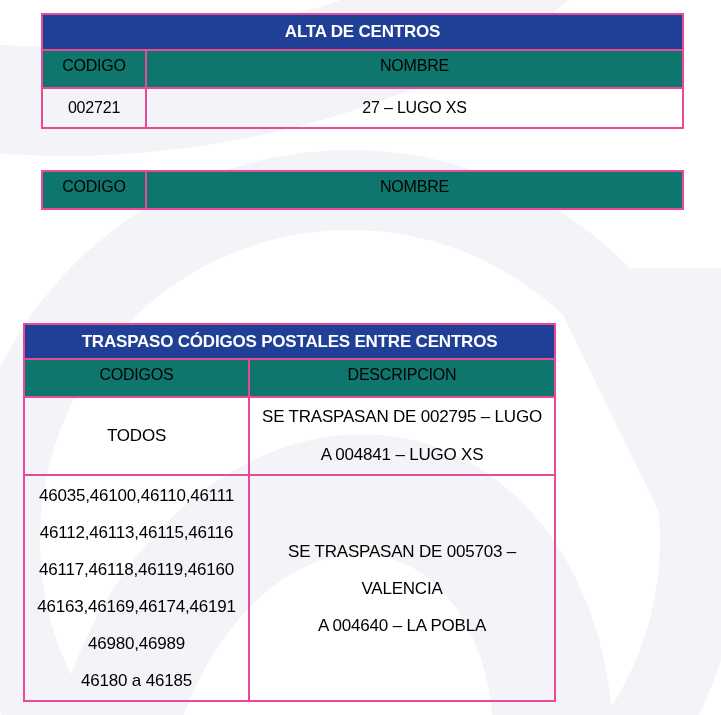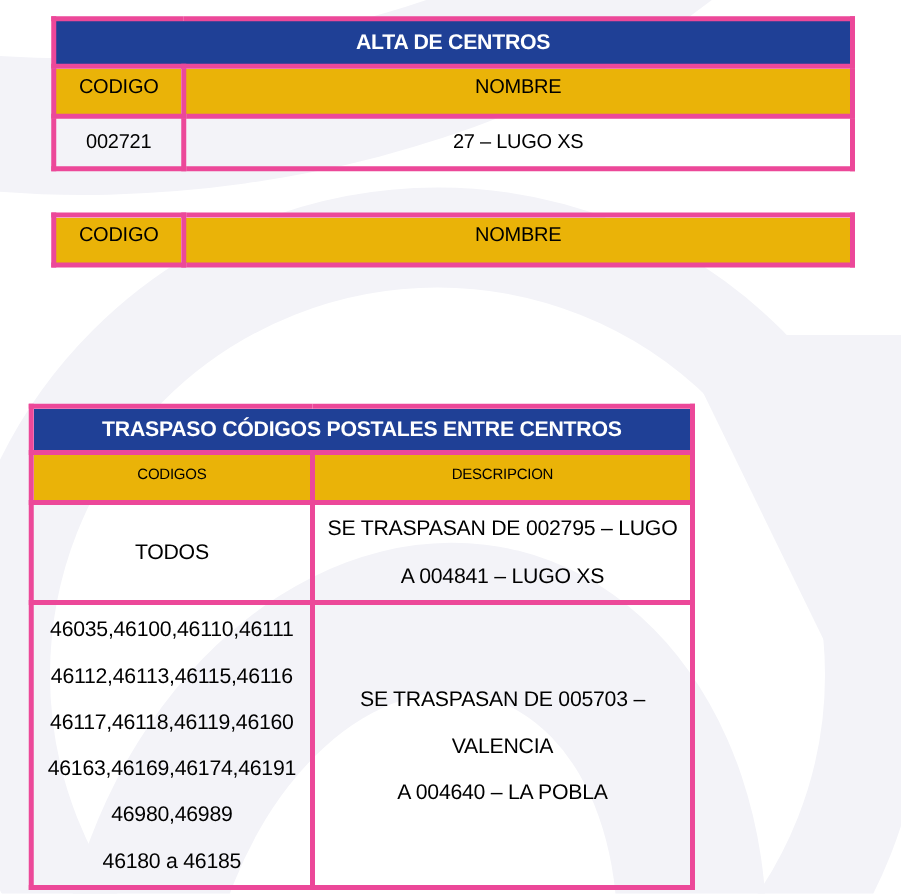--- a/index.html
+++ b/index.html
@@ -43,52 +43,52 @@
   
   table.doc {
     position: absolute;
     z-index: 1;
     border-collapse: collapse;
     table-layout: fixed;
     font-size: 16px;
     letter-spacing: -0.2px;
   }
   table.doc th, table.doc td {
-    border: 4px solid #ec4899;
+    border: 2px solid #ec4899;
     text-align: center;
     vertical-align: middle;
     padding: 0;
     overflow: hidden;
   }
   th.title-bar {
     background: #1f4096;
     color: #ffffff;
     font-weight: bold;
     font-size: 17px;
   }
   tr.hdr th {
-    background: #eab308;
+    background: #0f766e;
     font-weight: normal;
     padding-bottom: 6px;
   }
   tr.data td { background: transparent; }
 
   #table-alta    { left: 41px; top: 13px;  width: 643px; }
   #table-baja    { left: 41px; top: 170px; width: 643px; }
   #table-traspaso{ left: 23px; top: 323px; width: 533px; font-size: 17px; }
 
   #table-alta tr.title-row th,
   #table-baja tr.title-row th { height: 34px; }
   #table-alta tr.hdr th,
   #table-baja tr.hdr th { height: 30px; }
   #table-alta tr.data td,
   #table-baja tr.data td { height: 38px; }
 
   #table-traspaso tr.title-row th { height: 33px; }
-  #table-traspaso tr.hdr th { height: 30px; font-size: 12px; }
+  #table-traspaso tr.hdr th { height: 30px; font-size: 16px; }
   #table-traspaso tr.row-todos td { height: 75px; }
   #table-traspaso tr.row-codes td { height: 224px; border-radius: 26px; }
 
   .col-narrow-12 { width: 104px; }
   .col-narrow-3  { width: 225px; }
 
   .lines { display: flex; flex-direction: column; justify-content: center; height: 100%; }
   .lines .ln { line-height: 37px; }
   #table-traspaso tr.row-todos .lines .ln { line-height: 38px; }
 </style>

